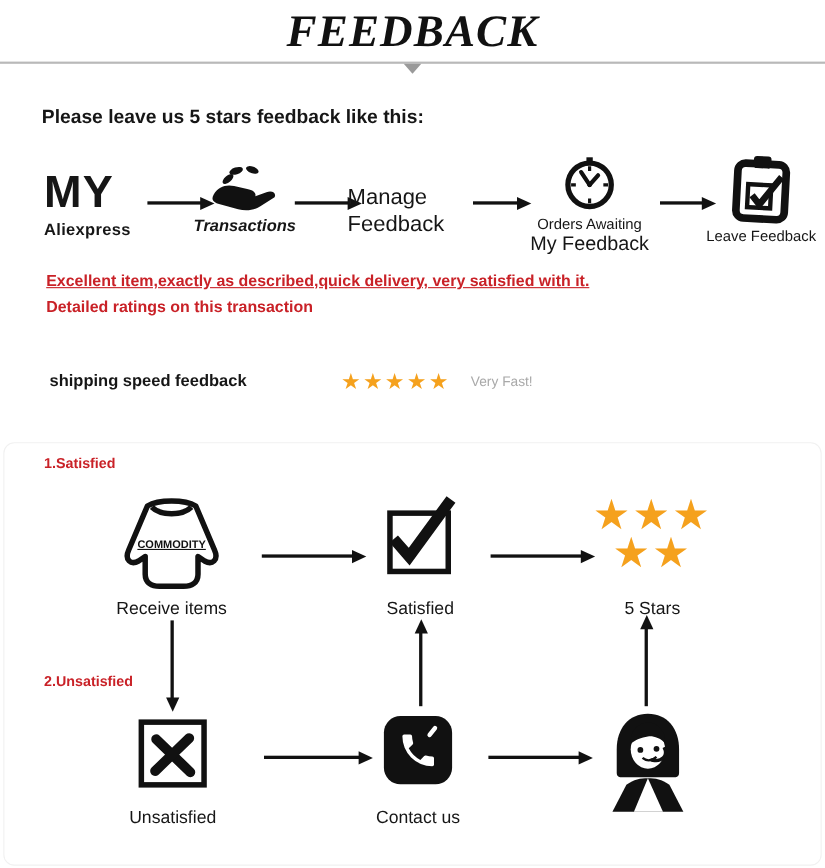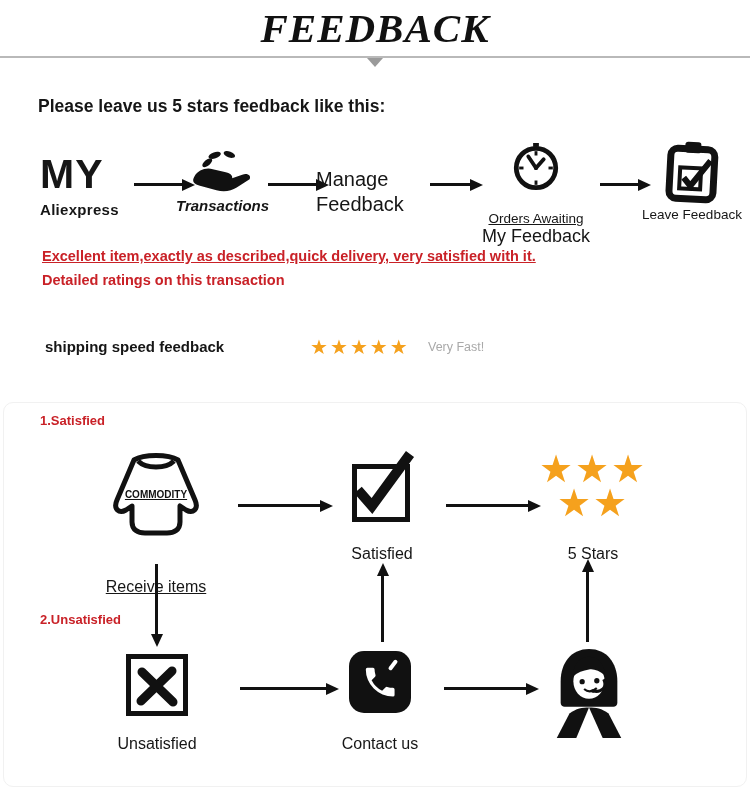--- a/index.html
+++ b/index.html
@@ -14,21 +14,21 @@
               border-left:8px solid transparent;border-right:8px solid transparent;
               border-top:9px solid #9a9a9a;}
 
   .heading{position:absolute;left:38px;top:96px;font-size:17.5px;font-weight:bold;}
 
   .step{position:absolute;text-align:center;}
   .my-main{font-size:41px;font-weight:bold;line-height:44px;letter-spacing:1px;text-align:left;}
   .my-sub{font-size:15px;font-weight:bold;margin-top:5px;text-align:left;letter-spacing:.3px;}
   .step-label-b{font-size:15px;font-weight:bold;margin-top:3px;}
   .manage-line{font-size:20px;line-height:25px;text-align:left;}
-  .orders-line1{font-size:13.5px;margin-top:17px;text-decoration:underline;}
+  .orders-line1{font-size:13.5px;margin-top:2px;}
   .orders-line2{font-size:18px;}
   .leave-label{font-size:13.5px;margin-top:3px;}
 
   .h-arrow{position:absolute;height:3px;background:#111;}
   .h-arrow::after{content:'';position:absolute;top:50%;transform:translateY(-50%);right:-11px;
                   border-top:6px solid transparent;border-bottom:6px solid transparent;
                   border-left:13px solid #111;}
   .v-arrow{position:absolute;width:3px;background:#111;}
   .v-arrow.down::after{content:'';position:absolute;left:50%;transform:translateX(-50%);bottom:-11px;
                   border-left:6px solid transparent;border-right:6px solid transparent;
@@ -145,21 +145,21 @@
 
   <div class="section2-box"></div>
 
   <div class="s2-heading red" style="left:40px;top:413px;">1.Satisfied</div>
 
   <svg class="icon-abs" style="left:100px;top:452px;" width="112" height="90" viewBox="0 0 112 90">
     <path d="M34,8 C44,2 68,2 78,8 L95,48 C99,57 93,62 86,58 L80,54 L80,70 C80,78 74,81 67,81 L45,81 C38,81 32,78 32,70 L32,54 L26,58 C19,62 13,57 17,48 Z" fill="#fff" stroke="#111" stroke-width="5" stroke-linejoin="round"></path>
     <path d="M38,9 C46,17 66,17 74,9" fill="none" stroke="#111" stroke-width="5"></path>
     <text x="56" y="46" text-anchor="middle" font-size="10" font-weight="bold" text-decoration="underline" fill="#111">COMMODITY</text>
   </svg>
-  <div class="node-label" style="left:88px;top:578px;width:136px;text-decoration:underline;">Receive items</div>
+  <div class="node-label" style="left:88px;top:545px;width:136px;">Receive items</div>
 
   <div class="h-arrow" style="left:238px;top:504px;width:84px;"></div>
 
   <div class="checkbox"></div>
   <svg class="check-svg" width="70" height="78" viewBox="0 0 70 78">
     <polyline points="12,48 26,64 64,12" fill="none" stroke="#111" stroke-width="10"></polyline>
   </svg>
   <div class="node-label" style="left:332px;top:545px;width:100px;">Satisfied</div>
 
   <div class="h-arrow" style="left:446px;top:504px;width:84px;"></div>

